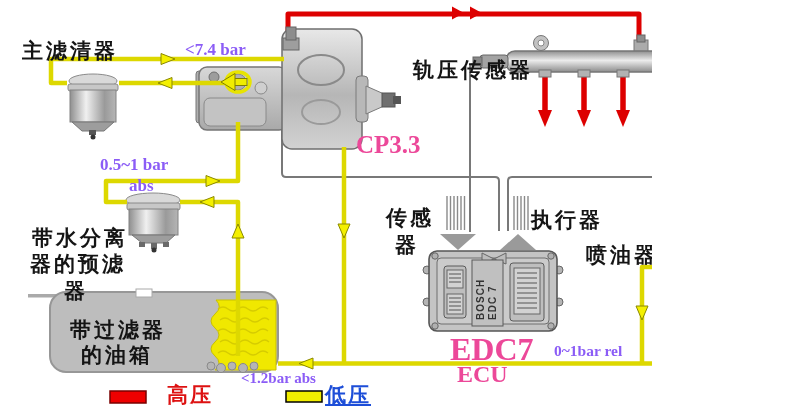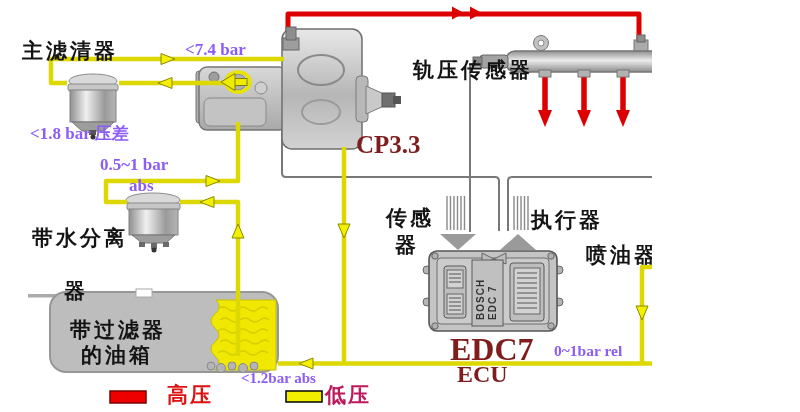--- a/index.html
+++ b/index.html
@@ -4,22 +4,22 @@
 <style>
   html,body{margin:0;padding:0;background:#fff;}
   .stage{position:relative;width:652px;height:412px;background:#ffffff;overflow:hidden;
          font-family:"Liberation Sans",sans-serif;}
   .stage svg{position:absolute;left:0;top:0;}
   .lbl{position:absolute;white-space:nowrap;}
   .cn{font-family:"Liberation Serif","DejaVu Sans",serif;font-weight:bold;color:#141414;
       font-size:21px;letter-spacing:3px;line-height:1.05;}
   .red{font-family:"Liberation Serif","DejaVu Serif",serif;font-weight:bold;color:#8b5cf6;
        font-size:17px;letter-spacing:0px;}
-  .model{font-family:"Liberation Serif","DejaVu Serif",serif;font-weight:bold;color:#7f1d1d;}
-  .low{color:#be185d;}
+  .model{font-family:"Liberation Serif","DejaVu Serif",serif;font-weight:bold;color:#ec4899;}
+  .low{color:#1d4ed8;text-decoration:underline;}
   .vtext{position:absolute;writing-mode:vertical-rl;transform:rotate(180deg);
          font:bold 10px "Liberation Sans",sans-serif;color:#333;letter-spacing:1px;}
 </style>
 </head>
 <body>
 
 <div class="stage">
 
 <svg width="800" height="412" viewBox="0 0 800 412">
   <defs>
@@ -222,25 +222,25 @@
   </g>
 
   <g>
     <rect x="110" y="391" width="36" height="12" fill="#ee0000" stroke="#7a0000" stroke-width="1.5"></rect>
     <rect x="286" y="391" width="36" height="11" fill="#f2ee00" stroke="#000" stroke-width="1.5"></rect>
   </g>
 </svg>
 
 <div class="lbl cn" style="left:22px;top:40px;">主滤清器</div>
 <div class="lbl red" style="left:185px;top:40px;">&lt;7.4 bar</div>
-<div class="lbl red" style="left:30px;top:122px;">&lt;1.8 bar 压差</div>
 <div class="lbl red" style="left:100px;top:155px;">0.5~1 bar</div>
 <div class="lbl red" style="left:129px;top:176px;">abs</div>
 
 <div class="lbl cn" style="left:32px;top:227px;">带水分离</div>
+<div class="lbl cn" style="left:30px;top:253px;">器的预滤</div>
 <div class="lbl cn" style="left:64px;top:280px;">器</div>
 
 <div class="lbl cn" style="left:70px;top:319px;">带过滤器</div>
 <div class="lbl cn" style="left:81px;top:344px;">的油箱</div>
 
 <div class="lbl red" style="left:241px;top:370px;font-size:15px;">&lt;1.2bar abs</div>
 
 <div class="lbl model" style="left:356px;top:131px;font-size:25px;">CP3.3</div>
 
 <div class="lbl cn" style="left:413px;top:19px;margin-top:40px;">轨压传感器</div>

